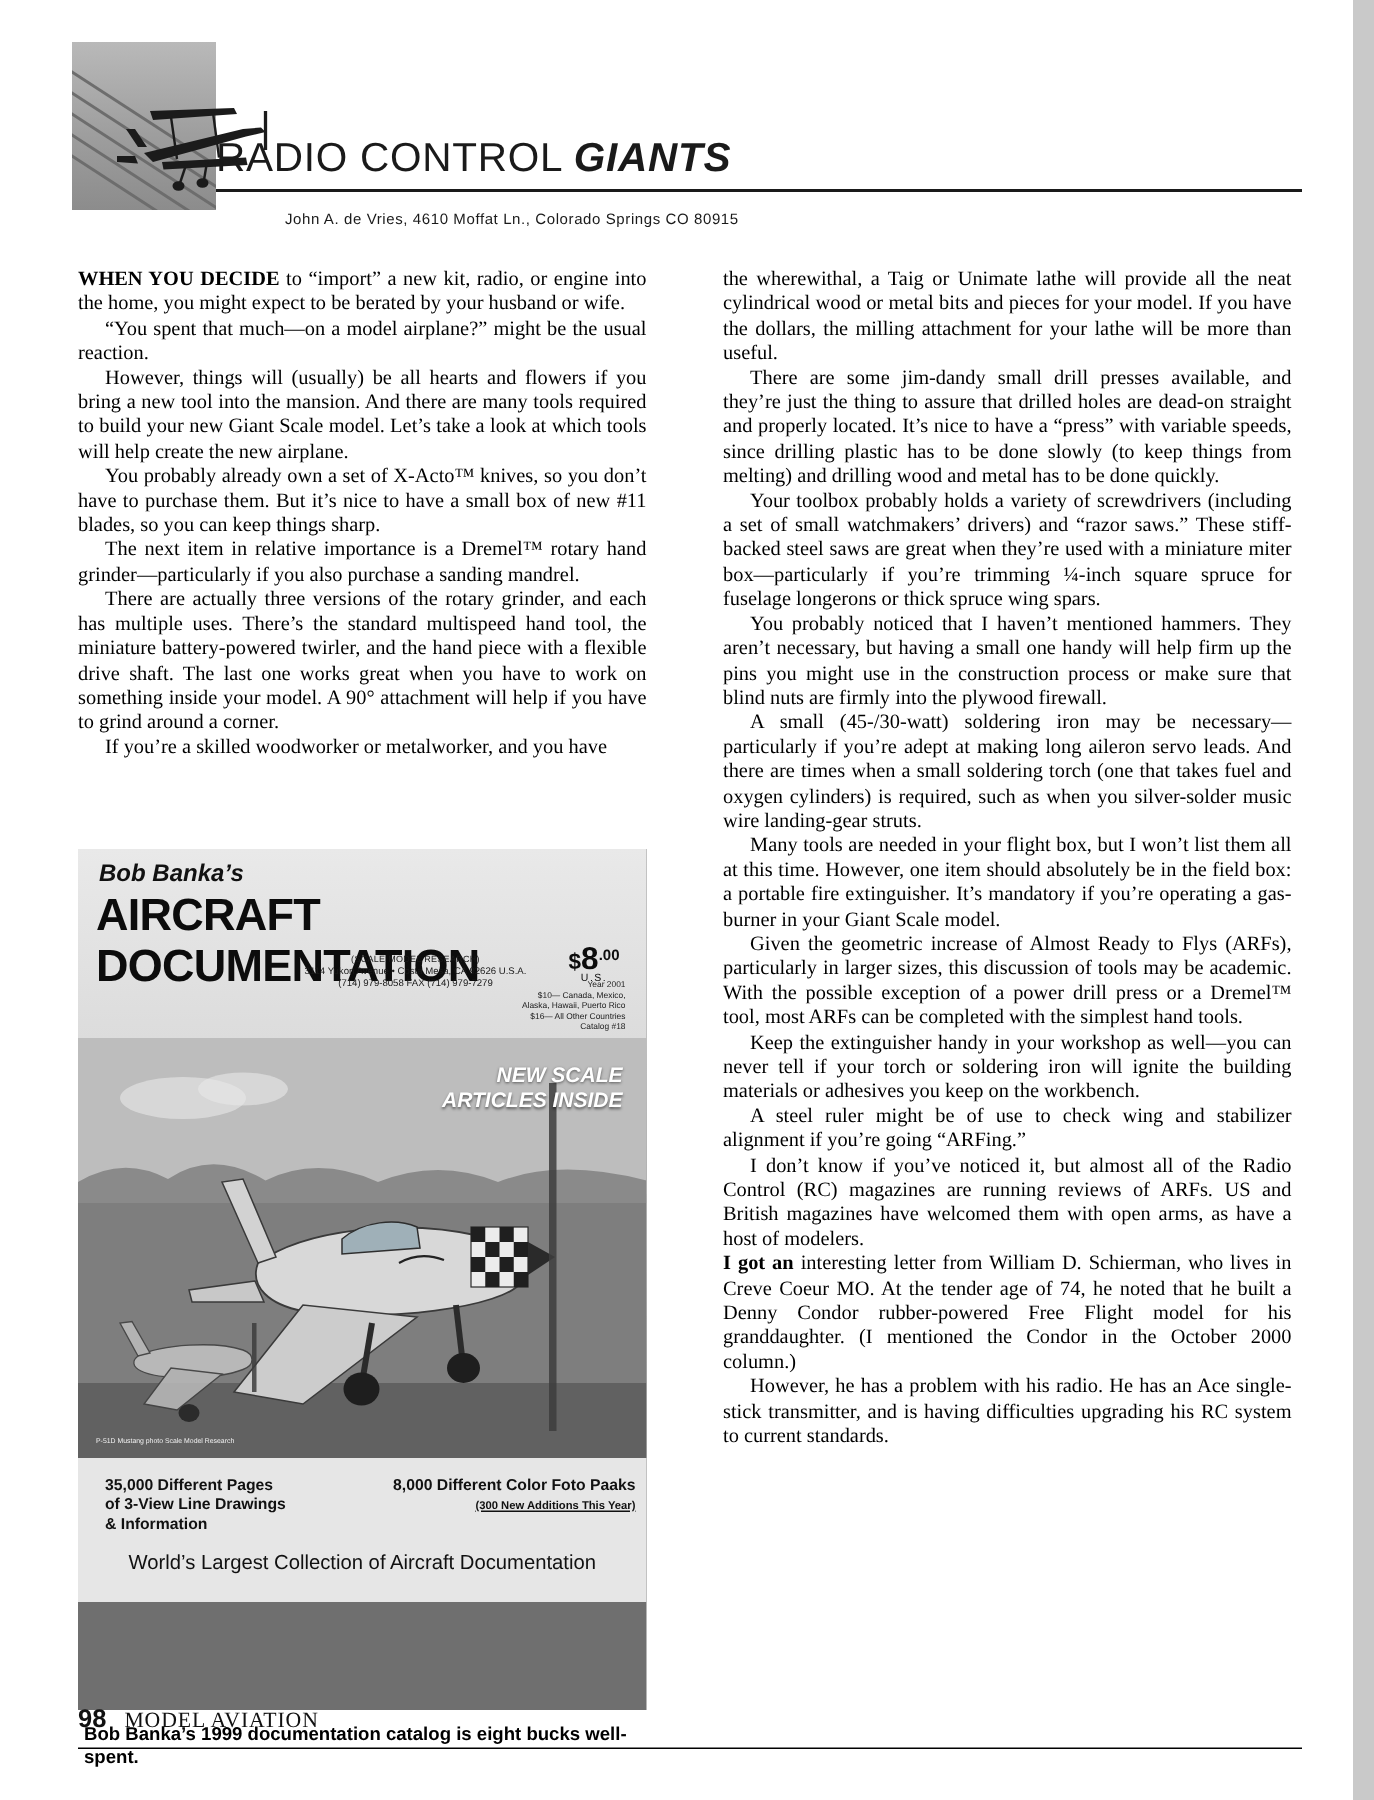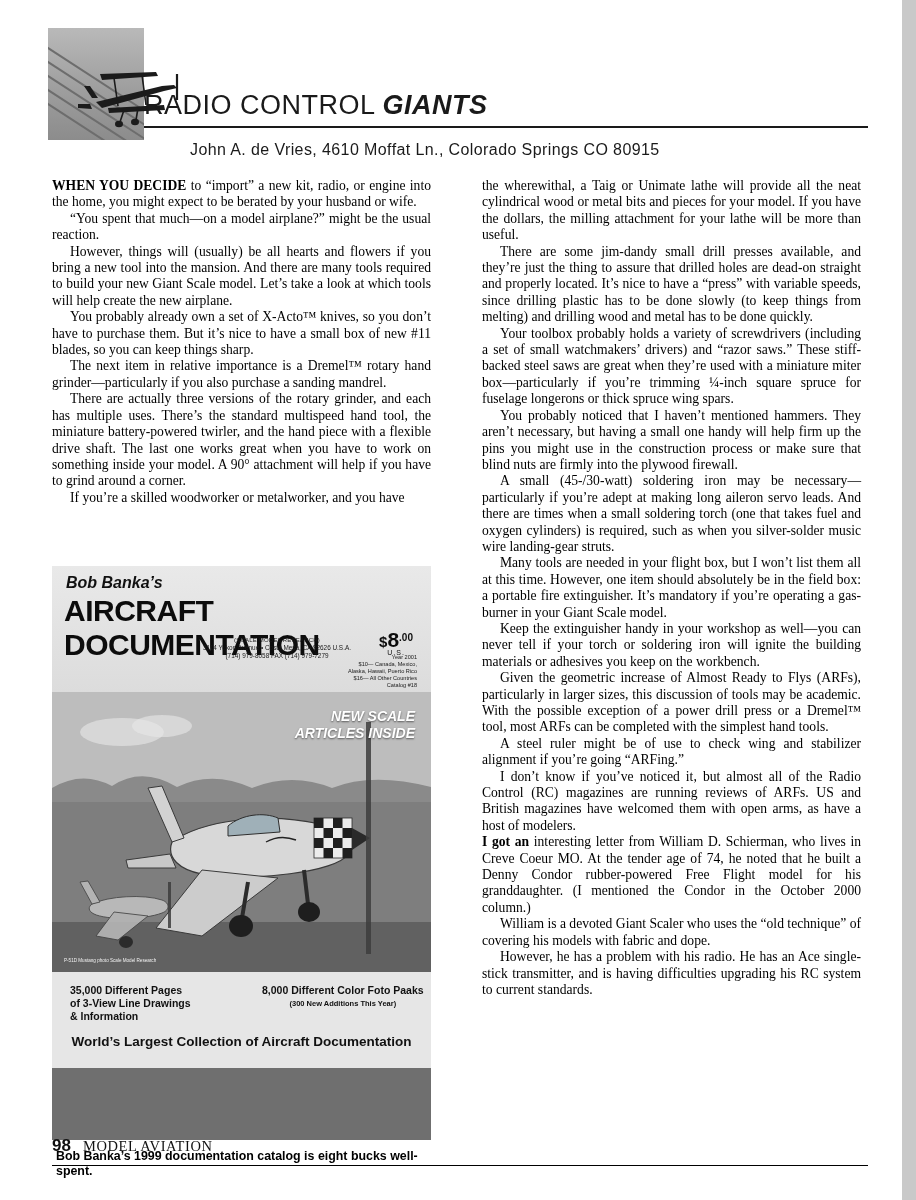--- a/index.html
+++ b/index.html
@@ -81,21 +81,21 @@
     top: 98px;
     width: 724px;
     height: 2px;
     background: #1a1a1a;
   }
   .byline {
     position: absolute;
     left: 142px;
     top: 113px;
     font-family: "Liberation Sans", sans-serif;
-    font-size: 16px;
+    font-size: 10px;
     letter-spacing: 0.4px;
     color: #1a1a1a;
   }
 
   
   .col {
     position: absolute;
     top: 178px;
     width: 379px;
     font-size: 13.6px;
@@ -244,21 +244,21 @@
     color: #111;
     text-align: left;
   }
   .ad-b2 .small { font-size: 7.5px; font-weight: bold; }
   .ad-b3 {
     position: absolute;
     left: 0; top: 62px;
     width: 379px;
     text-align: center;
     font-family: "Liberation Sans", sans-serif;
-    font-weight: bold;
+    font-weight: normal;
     font-size: 13.5px;
     color: #111;
   }
   .photo-caption-tiny {
     position: absolute;
     left: 12px;
     bottom: 8px;
     font-family: "Liberation Sans", sans-serif;
     font-size: 4.6px;
     line-height: 6px;
@@ -444,42 +444,41 @@
         <div class="photo-caption-tiny">P-51D Mustang photo
 Scale Model Research</div>
       </div>
 
       <div class="ad-bottom">
         <div class="ad-b1" style="white-space:pre-line;">35,000 Different Pages
 of 3-View Line Drawings
 &amp; Information</div>
         <div class="ad-b2">
           <div>8,000 Different Color Foto Paaks</div>
-          <div class="small" style="text-align:center;">(300 New Additions This Year)</div>
+          <div class="small" style="text-align:right;text-decoration:underline;">(300 New Additions This Year)</div>
         </div>
         <div class="ad-b3">World’s Largest Collection of Aircraft Documentation</div>
       </div>
 
     </div>
     <div class="fig-caption">Bob Banka’s  1999 documentation catalog is eight bucks well-spent.</div>
   </div>
 
   <div class="col right" id="right-col">
       <p class="noindent"><span>the wherewithal, a Taig or Unimate lathe will provide all the neat cylindrical wood or metal bits and pieces for your model. If you have the dollars, the milling attachment for your lathe will be more than useful.</span></p>
       <p><span>There are some jim-dandy small drill presses available, and they’re just the thing to assure that drilled holes are dead-on straight and properly located. It’s nice to have a “press” with variable speeds, since drilling plastic has to be done slowly (to keep things from melting) and drilling wood and metal has to be done quickly.</span></p>
       <p><span>Your toolbox probably holds a variety of screwdrivers (including a set of small watchmakers’ drivers) and “razor saws.” These stiff-backed steel saws are great when they’re used with a miniature miter box—particularly if you’re trimming ¼-inch square spruce for fuselage longerons or thick spruce wing spars.</span></p>
       <p><span>You probably noticed that I haven’t mentioned hammers. They aren’t necessary, but having a small one handy will help firm up the pins you might use in the construction process or make sure that blind nuts are firmly into the plywood firewall.</span></p>
       <p><span>A small (45-/30-watt) soldering iron may be necessary—particularly if you’re adept at making long aileron servo leads. And there are times when a small soldering torch (one that takes fuel and oxygen cylinders) is required, such as when you silver-solder music wire landing-gear struts.</span></p>
       <p><span>Many tools are needed in your flight box, but I won’t list them all at this time. However, one item should absolutely be in the field box: a portable fire extinguisher. It’s mandatory if you’re operating a gas-burner in your Giant Scale model.</span></p>
+      <p><span>Given the geometric increase of Almost Ready to Flys (ARFs), particularly in larger sizes, this discussion of tools may be academic. With the possible exception of a power drill press or a Dremel™ tool, most ARFs can be completed with the simplest hand tools.</span></p>
       <p><span>Keep the extinguisher handy in your workshop as well—you can never tell if your torch or soldering iron will ignite the building materials or adhesives you keep on the workbench.</span></p>
-      <p><span>Given the geometric increase of Almost Ready to Flys (ARFs), particularly in larger sizes, this discussion of tools may be academic. With the possible exception of a power drill press or a Dremel™ tool, most ARFs can be completed with the simplest hand tools.</span></p>
       <p><span>A steel ruler might be of use to check wing and stabilizer alignment if you’re going “ARFing.”</span></p>
       <p><span>I don’t know if you’ve noticed it, but almost all of the Radio Control (RC) magazines are running reviews of ARFs. US and British magazines have welcomed them with open arms, as have a host of modelers.</span></p>
       <p class="noindent"><span class="lead">I got an</span><span> interesting letter from William D. Schierman, who lives in Creve Coeur MO. At the tender age of 74, he noted that he built a Denny Condor rubber-powered Free Flight model for his granddaughter. (I mentioned the Condor in the October 2000 column.)</span></p>
-      <p><span>William is a devoted Giant Scaler who uses the “old technique” of covering his models with fabric and dope.</span></p>
       <p><span>However, he has a problem with his radio. He has an Ace single-stick transmitter, and is having difficulties upgrading his RC system to current standards.</span></p>
     </div>
 
   <div class="footer">
     <span class="pg">98</span>
     <span class="mag">MODEL AVIATION</span>
   </div>
   <div class="footer-rule"></div>
   <div class="edge-tab"></div>
 

